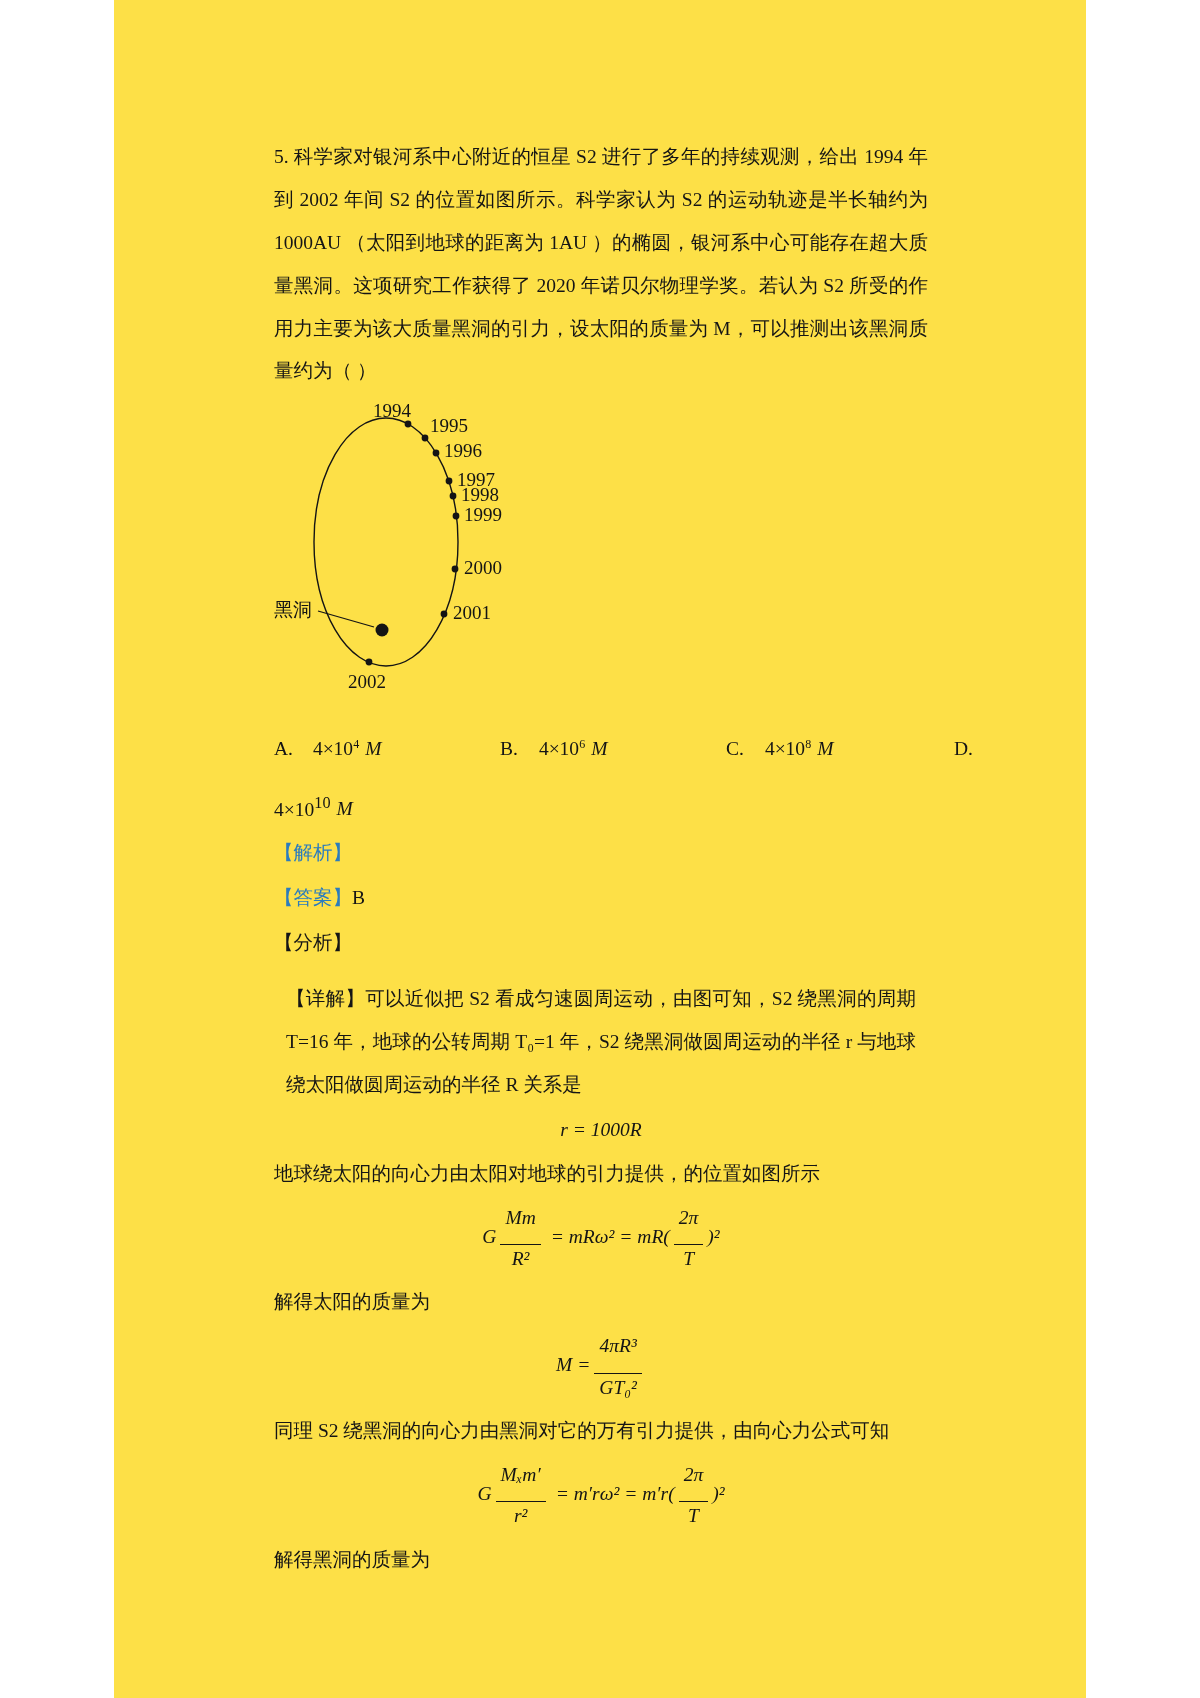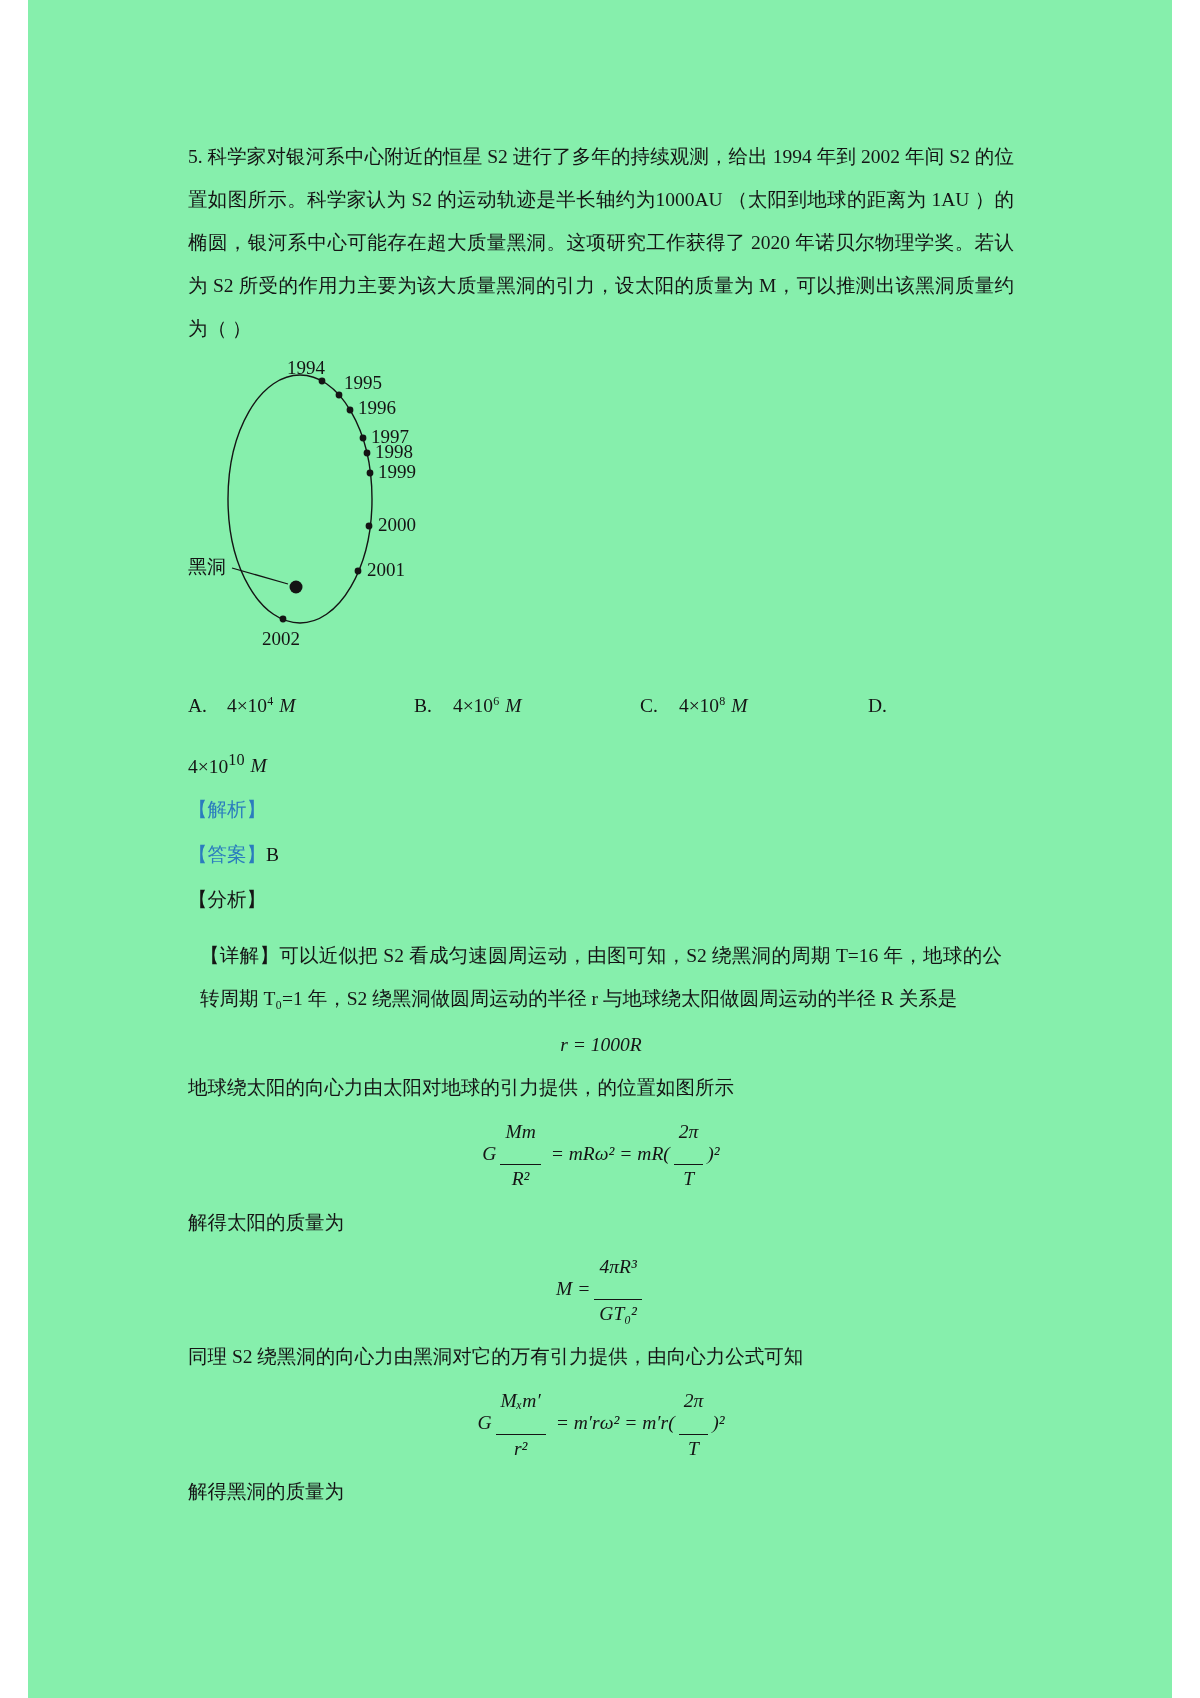--- a/index.html
+++ b/index.html
@@ -1,20 +1,20 @@
 <!DOCTYPE html>
 <html><head>
 <meta charset="utf-8">
 <style>
   html,body{margin:0;padding:0;background:#ffffff;}
   .page{
     position:relative;
-    width:1144px;height:1698px;
+    width:972px;height:1698px;
     margin:0 auto;
-    background:#86efac;
+    background:#fde047;
     box-sizing:border-box;
     padding:136px 158px 40px 160px;
     font-family:"Liberation Serif","DejaVu Serif",serif;
     font-size:19.5px;
     color:#151515;
     overflow:hidden;
   }
   .para{
     margin:0;
     text-align:justify;
@@ -51,21 +51,21 @@
   }
   .formula .gap{display:inline-block;width:6px;}
   .frac{
     display:inline-block;
     vertical-align:middle;
     text-align:center;
     margin:0 4px;
   }
   .frac .num{
     display:block;
-    padding:0 5px 20px 5px;
+    padding:0 5px 14px 5px;
     border-bottom:1.3px solid #151515;
   }
   .frac .den{
     display:block;
     padding:2px 5px 0 5px;
   }
 </style>
 </head>
 <body>
 

